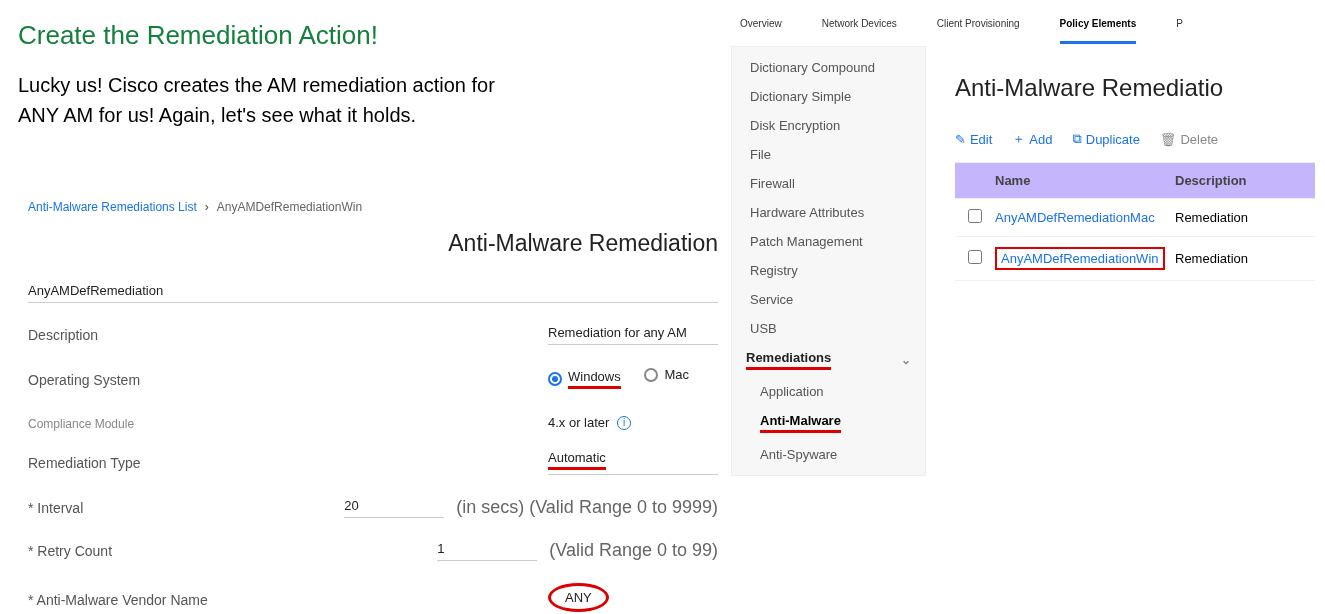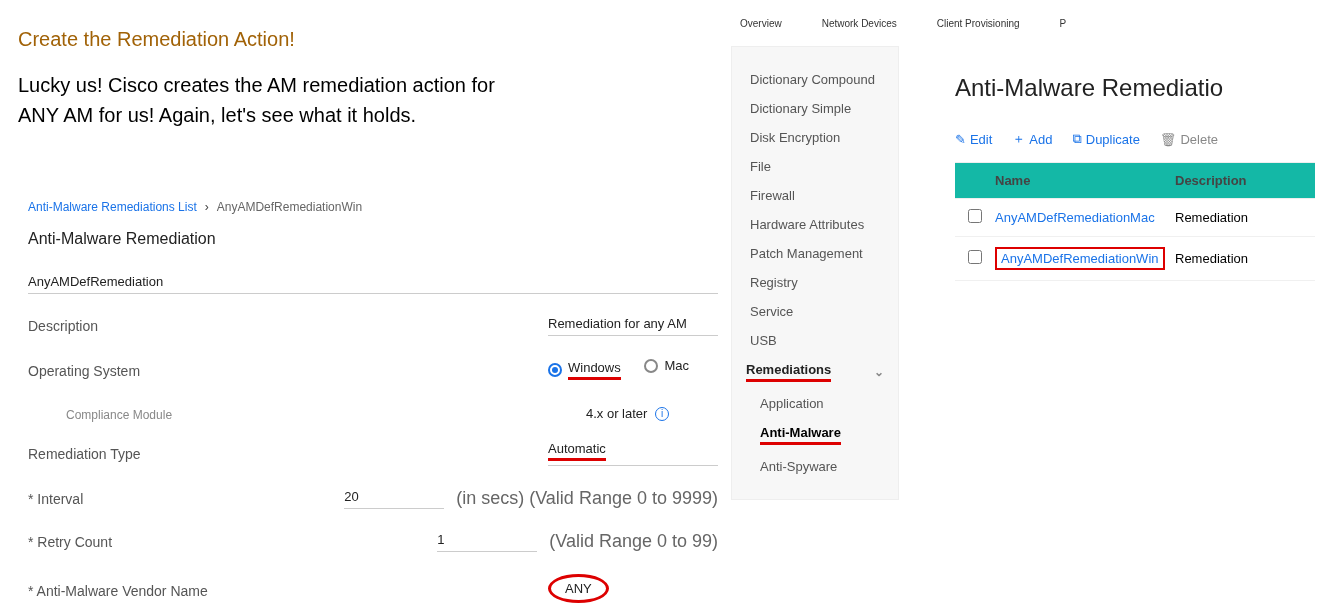--- a/index.html
+++ b/index.html
@@ -1,43 +1,43 @@
 <!DOCTYPE html>
 <html><head>
 <meta charset="utf-8">
 <style>
   * { box-sizing: border-box; margin: 0; padding: 0; }
   body { font-family: -apple-system, BlinkMacSystemFont, "Segoe UI", Arial, sans-serif; width: 1325px; height: 614px; background: #fff; position: relative; overflow: hidden; }
-  .annotation-title { color: #a16207; font-size: 20px; font-weight: 400; position: absolute; top: 28px; left: 18px; }
+  .annotation-title { color: #15803d; font-size: 26px; font-weight: 400; position: absolute; top: 20px; left: 18px; }
   .annotation-body { color: #000; font-size: 20px; position: absolute; top: 70px; left: 18px; line-height: 1.5; width: 560px; }
   .top-tabs { position: absolute; top: 18px; left: 740px; display: flex; gap: 40px; font-size: 10px; color: #333; }
   .top-tab { cursor: pointer; padding-bottom: 12px; }
   .top-tab.active { font-weight: 700; color: #000; border-bottom: 3px solid #1a73e8; }
-  .sidebar { position: absolute; top: 46px; left: 731px; width: 168px; background: #f7f7f7; border: 1px solid #eee; font-size: 13px; color: #555; padding: 18px 0; }
+  .sidebar { position: absolute; top: 46px; left: 731px; width: 195px; background: #f7f7f7; border: 1px solid #eee; font-size: 13px; color: #555; padding: 6px 0; }
   .sidebar-item { padding: 7px 18px; cursor: pointer; }
   .sidebar-section { padding: 7px 14px; font-weight: 700; color: #222; display: flex; justify-content: space-between; align-items: center; }
   .sidebar-sub { padding: 7px 28px; cursor: pointer; }
   .sidebar-sub.active { font-weight: 700; color: #000; }
   .list-panel { position: absolute; top: 74px; left: 955px; width: 360px; }
   .list-title { font-size: 24px; font-weight: 300; color: #222; margin-bottom: 28px; }
   .toolbar { display: flex; gap: 20px; font-size: 13px; color: #1a73e8; margin-bottom: 14px; }
   .toolbar-item { display: flex; align-items: center; gap: 4px; cursor: pointer; }
   .toolbar-delete { color: #888; }
-  .list-header { display: flex; font-size: 13px; font-weight: 700; color: #444; padding: 10px 0; border-top: 1px solid #eee; border-bottom: 1px solid #eee; background:#14b8a6; }
+  .list-header { display: flex; font-size: 13px; font-weight: 700; color: #444; padding: 10px 0; border-top: 1px solid #eee; border-bottom: 1px solid #eee; background:#c4b5fd; }
   .col-check { width: 40px; text-align: center; }
   .col-name { width: 180px; }
   .col-desc { flex: 1; }
   .list-row { display: flex; font-size: 13px; padding: 10px 0; border-bottom: 1px solid #f0f0f0; align-items: center; }
   .list-row .col-name { color: #1a73e8; cursor: pointer; }
   .red-box { border: 2px solid #d00; padding: 2px 4px; display: inline-block; }
   .form-panel { position: absolute; top: 200px; left: 28px; width: 690px; font-size: 14px; color: #444; }
   .breadcrumb { font-size: 12px; margin-bottom: 16px; display: flex; gap: 8px; align-items: center; text-align: center;}
   .breadcrumb a { color: #1a73e8; text-decoration: none; }
   .breadcrumb .cur { color: #666; }
-  .form-title { font-size: 16px; font-weight: 300; color: #222; margin-bottom: 26px; }
+  .form-title { font-size: 23px; font-weight: 300; color: #222; margin-bottom: 26px; text-align: right; }
   .form-row { display: flex; align-items: center; margin-bottom: 22px; }
   .form-label { width: 520px; font-size: 14px; color: #555; }
   .form-label.small { font-size: 12px; color:#888; }
   .form-value { flex: 1; font-size: 13px; color: #222; border-bottom: 1px solid #ccc; padding-bottom: 4px; }
   .form-value.nob { border: none; }
   .radio { display: inline-flex; align-items: center; gap: 6px; margin-right: 20px; font-size: 13px; justify-content: flex-end; }
   .radio-dot { width: 14px; height: 14px; border-radius: 50%; border: 2px solid #1a73e8; display: inline-flex; align-items:center; justify-content:center; }
   .radio-dot.on::after { content:''; width:6px; height:6px; border-radius:50%; background:#1a73e8; }
   .radio-dot.off { border-color: #888; }
   .hint { font-size: 18px; color: #666; margin-left: 12px; white-space: nowrap; }
@@ -53,20 +53,21 @@
 <div class="annotation-title">Create the Remediation Action!</div>
 <div class="annotation-body">
   <span>Lucky us!  Cisco creates the AM remediation action for</span><br>
   <span>ANY AM for us!  Again, let's see what it holds.</span>
 </div>
 
 <div class="top-tabs">
   <div class="top-tab">Overview</div>
   <div class="top-tab">Network Devices</div>
   <div class="top-tab">Client Provisioning</div>
+  <div class="top-tab active">Policy Elements</div>
   <div class="top-tab">P</div>
 </div>
 
 <div class="sidebar">
   <div class="sidebar-item">Dictionary Compound</div>
   <div class="sidebar-item">Dictionary Simple</div>
   <div class="sidebar-item">Disk Encryption</div>
   <div class="sidebar-item">File</div>
   <div class="sidebar-item">Firewall</div>
   <div class="sidebar-item">Hardware Attributes</div>
@@ -146,21 +147,21 @@
         <span class="radio-dot on"></span>
         <span class="red-under-sm">Windows</span>
       </span>
       <span class="radio">
         <span class="radio-dot off"></span>
         <span>Mac</span>
       </span>
     </div>
   </div>
 
-  <div class="form-row" style="margin-bottom:16px;margin-left:38px;">
+  <div class="form-row" style="margin-bottom:16px;">
     <div class="form-label small">Compliance Module</div>
     <div class="form-value nob">
       <span>4.x or later</span>
       <span class="info-icon">i</span>
     </div>
   </div>
 
   <div class="form-row">
     <div class="form-label">Remediation Type</div>
     <div class="form-value">

